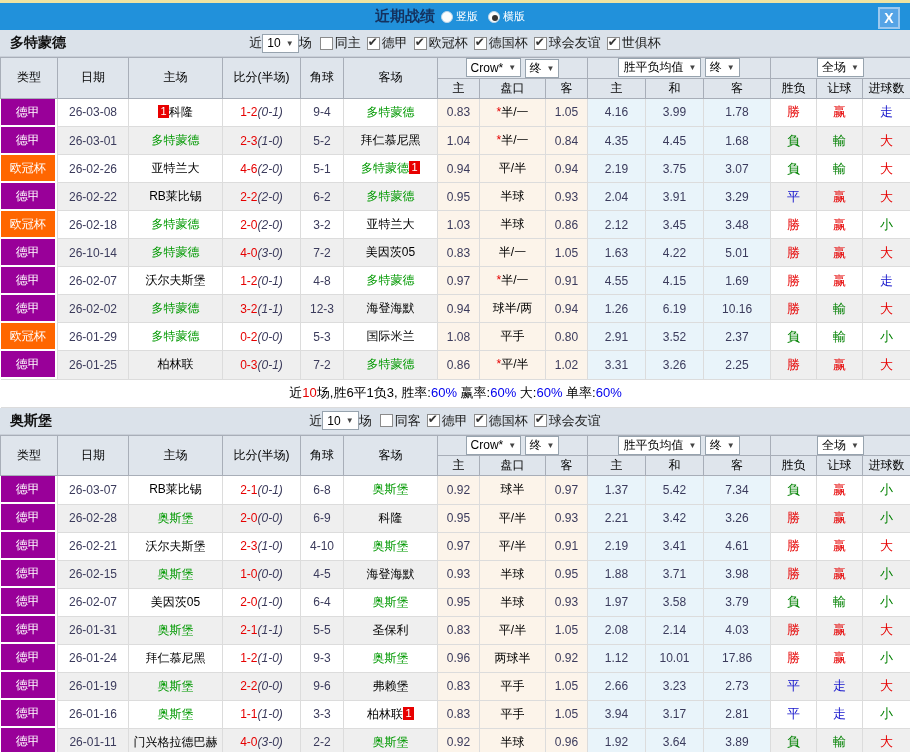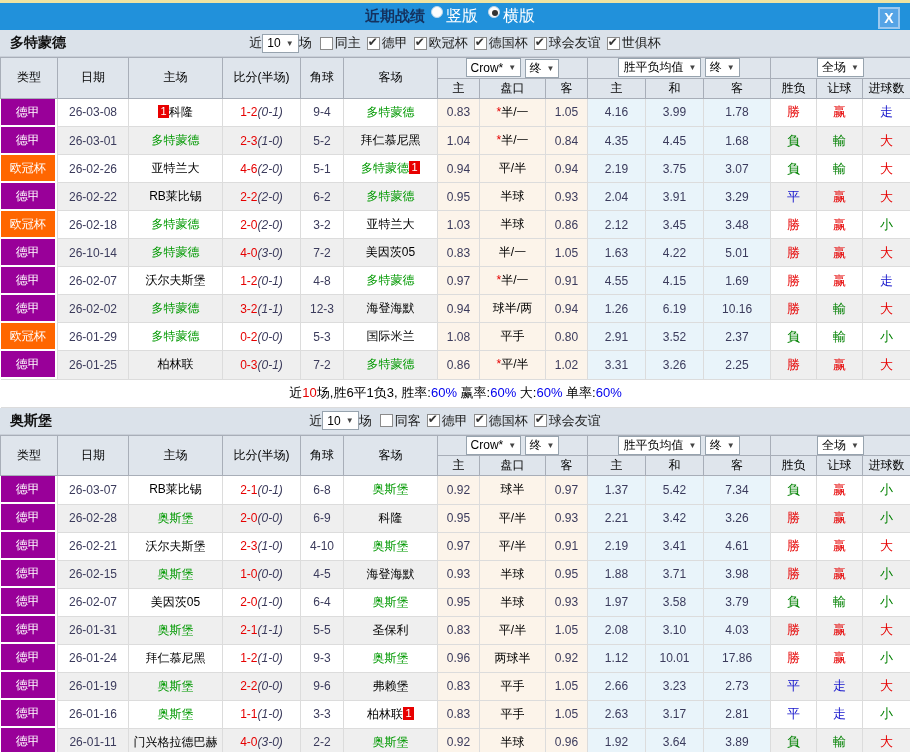--- a/index.html
+++ b/index.html
@@ -3,21 +3,21 @@
 <meta charset="utf-8">
 <style>
   * { box-sizing: border-box; margin: 0; padding: 0; }
   html,body { width: 910px; height: 752px; overflow: hidden; background:#fff;
     font-family: "Liberation Sans", sans-serif; font-size: 12px; color:#000; }
 
   
   .titlebar { height:30px; background:#2191db; border-top:3px solid #efe3a2;
     position:relative; display:flex; align-items:center; justify-content:center; }
   .titlebar .ttl { font-size:15px; font-weight:bold; color:#14325f; margin-right:6px; }
-  .radio-wrap { display:inline-flex; margin-right:10px; color:#fff; font-size:16px; cursor:pointer; }
+  .radio-wrap { display:inline-flex; align-items:center; margin-right:10px; color:#fff; font-size:11px; cursor:pointer; }
   .radio { width:12px; height:12px; border-radius:50%; background:#fdfdfd; border:1px solid #bcd6ea;
     display:inline-block; margin-right:3px; position:relative; }
   .radio.sel::after { content:""; position:absolute; left:3px; top:3px; width:6px; height:6px;
     border-radius:50%; background:#333; }
   .close-btn { position:absolute; right:10px; top:4px; width:22px; height:22px; background:#55a4e6;
     border:2px solid #9cc9ef; color:#fff; font-size:14px; font-weight:bold; line-height:18px;
     text-align:center; cursor:pointer; }
 
   
   .secbar { height:27px; background:#dbe2ea; border-bottom:1px solid #c9cfd8; position:relative;
@@ -538,21 +538,21 @@
         </td>
         <td>26-01-31</td>
         <td><span class="team-name g">奥斯堡</span></td>
         <td><span class="ft">2-1</span><span class="ht">(1-1)</span></td>
         <td>5-5</td>
         <td><span class="team-name">圣保利</span></td>
         <td class="odds">0.83</td>
         <td class="odds" style="color:#000">平/半</td>
         <td class="odds">1.05</td>
         <td class="mean">2.08</td>
-        <td class="mean">3.10</td>
+        <td class="mean">2.14</td>
         <td class="mean">4.03</td>
         <td class="res" style="color:#e60000">勝</td>
         <td class="res" style="color:#e60000">赢</td>
         <td class="res" style="color:#e60000">大</td>
       </tr>
       <tr>
         <td class="type">
           <span class="badge" style="background:#990099">德甲</span>
         </td>
         <td>26-01-24</td>
@@ -594,21 +594,21 @@
           <span class="badge" style="background:#990099">德甲</span>
         </td>
         <td>26-01-16</td>
         <td><span class="team-name g">奥斯堡</span></td>
         <td><span class="ft">1-1</span><span class="ht">(1-0)</span></td>
         <td>3-3</td>
         <td><span class="team-name">柏林联<span class="card">1</span></span></td>
         <td class="odds">0.83</td>
         <td class="odds" style="color:#000">平手</td>
         <td class="odds">1.05</td>
-        <td class="mean">2.63</td>
+        <td class="mean">3.94</td>
         <td class="mean">3.17</td>
         <td class="mean">2.81</td>
         <td class="res" style="color:#1414cc">平</td>
         <td class="res" style="color:#1414cc">走</td>
         <td class="res" style="color:#008000">小</td>
       </tr>
       <tr class="alt">
         <td class="type">
           <span class="badge" style="background:#990099">德甲</span>
         </td>

